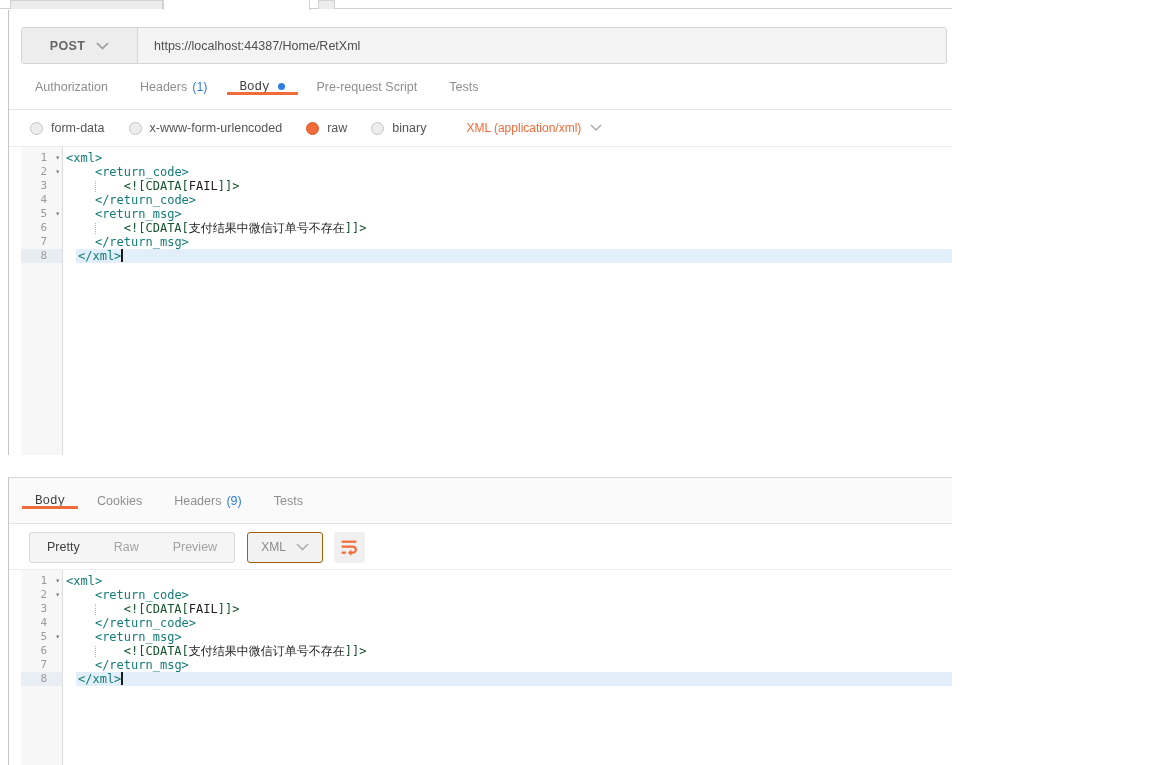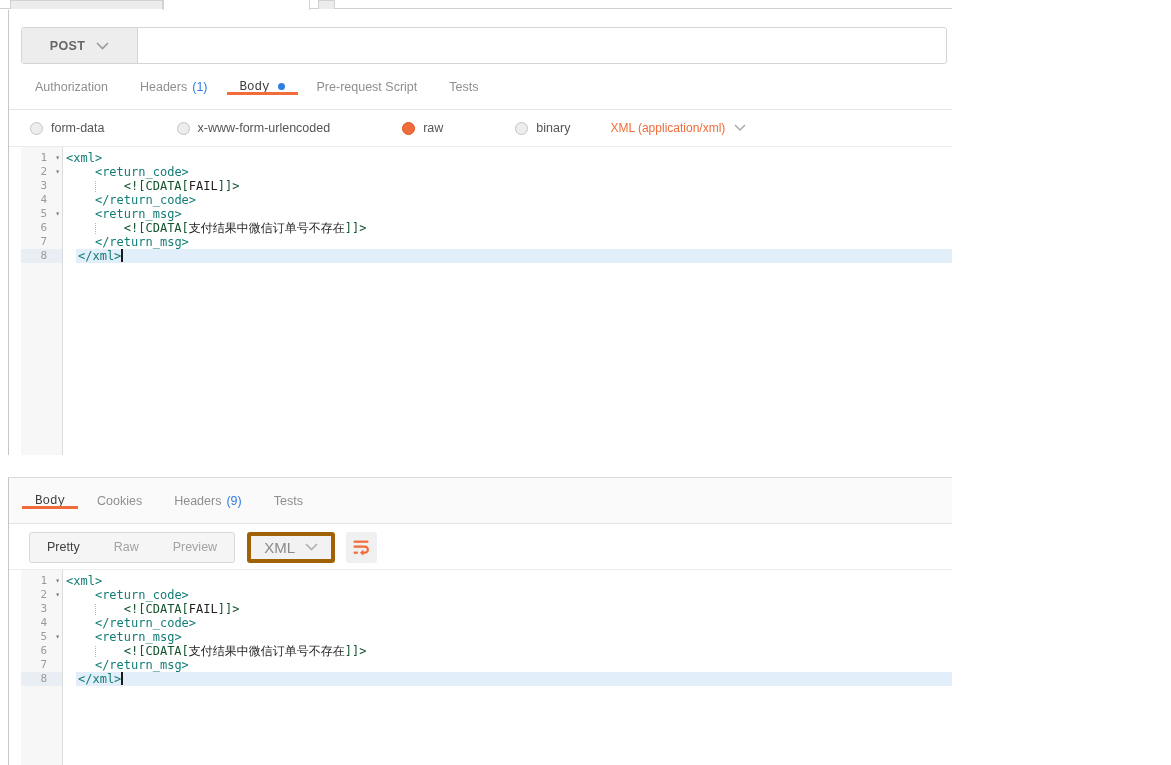--- a/index.html
+++ b/index.html
@@ -29,33 +29,33 @@
   .req-tabs { position:absolute; top:54px; left:0; right:0; height:46px; border-bottom:1px solid #e6e6e6; }
   .res-tabs { position:absolute; top:0; left:0; right:0; height:46px; background:#fafafa; border-bottom:1px solid #e3e3e3; }
   .tab { position:relative; display:flex; align-items:center; padding:0 13px; margin-right:6px; font-size:12.5px; color:#8f8f8f; cursor:pointer; white-space:nowrap; }
   .tab.active { color:#3c3c3c;font-family:Liberation Mono, monospace; }
   .tab .count { color:#2f7de1; margin-left:5px; }
   .tab .dot { width:7px; height:7px; border-radius:50%; background:#2f7de1; margin-left:8px; }
   .tab .underline { position:absolute; left:0; right:0; bottom:-1px; height:3px; background:#f26b3a; }
 
   
   .body-modes { position:absolute; top:100px; left:0; right:0; height:37px; display:flex; align-items:center; padding-left:21px; border-bottom:1px solid #ececec; }
-  .radios { display:flex; align-items:flex-start;gap:48px; }
+  .radios { display:flex; align-items:flex-start; }
   .radio-item { display:flex; align-items:center; margin-right:24px; cursor:pointer; }
   .radio { width:13px; height:13px; border-radius:50%; background:#ededed; border:1px solid #c4c4c4; margin-right:8px; }
   .radio.sel { background:#f26b3a; border-color:#dd5420; }
   .radio-label { color:#555; font-size:12.5px; }
   .ct-select { display:flex; align-items:center; gap:9px; margin-left:16px; color:#f26b3a; font-size:12px; cursor:pointer; }
 
   
   .res-toolbar { position:absolute; top:47px; left:0; right:0; height:44px; display:flex; align-items:center; padding-left:20px; background:#fff; }
   .seg-group { display:flex; align-items:center; height:31px; border:1px solid #d8d8d8; background:#f5f5f5; border-radius:3px; }
   .seg { padding:0 17px; font-size:12.5px; color:#a3a3a3; line-height:29px; cursor:pointer; }
   .seg.active { color:#3f3f3f; }
-  .lang-select { display:flex; align-items:center; gap:10px; height:31px; padding:0 13px; border:4px solid #a16207; background:#f2f2f2; border-radius:3px; margin-left:12px; color:#8a8a8a; font-size:15px; cursor:pointer; }
+  .lang-select { display:flex; align-items:center; gap:10px; height:31px; padding:0 13px; border:1px solid #a16207; background:#f2f2f2; border-radius:3px; margin-left:12px; color:#8a8a8a; font-size:12px; cursor:pointer; }
   .wrap-btn { width:31px; height:31px; margin-left:11px; background:#f0f0f0; border-radius:3px; display:flex; align-items:center; justify-content:center; cursor:pointer; }
 
   
   .editor { position:absolute; left:0; right:0; bottom:0; font-family:"DejaVu Sans Mono", monospace; font-size:12px; }
   .request-panel .editor { top:137px; }
   .response-panel .editor { top:91px; border-top:1px solid #ededed; }
   .gutter { position:absolute; left:12px; top:0; bottom:0; width:42px; background:#f7f7f7; border-right:1px solid #dcdcdc; padding-top:4px; }
   .gnum { position:relative; height:14px; line-height:14px; text-align:right; padding-right:15px; color:#9b9b9b; font-size:11px; }
   .gnum.gactive { background:#e9eef5; }
   .fold { position:absolute; right:2px; top:0; font-size:8px; color:#777; line-height:14px; cursor:pointer; }
@@ -83,20 +83,23 @@
 
   <div class="panel request-panel">
 
     <div class="url-row">
       <div class="method">
         <span class="method-label">POST</span>
         <svg class="chev" width="13" height="8" viewBox="0 0 13 8">
             <polyline points="1,1 6.5,6.5 12,1" fill="none" stroke="#9a9a9a" stroke-width="1.6"></polyline>
           </svg>
       </div>
+      <div class="url-input">
+        <span>https://localhost:44387/Home/RetXml</span>
+      </div>
     </div>
 
     <div class="tabs req-tabs">
         <div class="tab">
           <span>Authorization</span>
         </div>
         <div class="tab">
           <span>Headers</span>
           <span class="count">(1)</span>
         </div>

